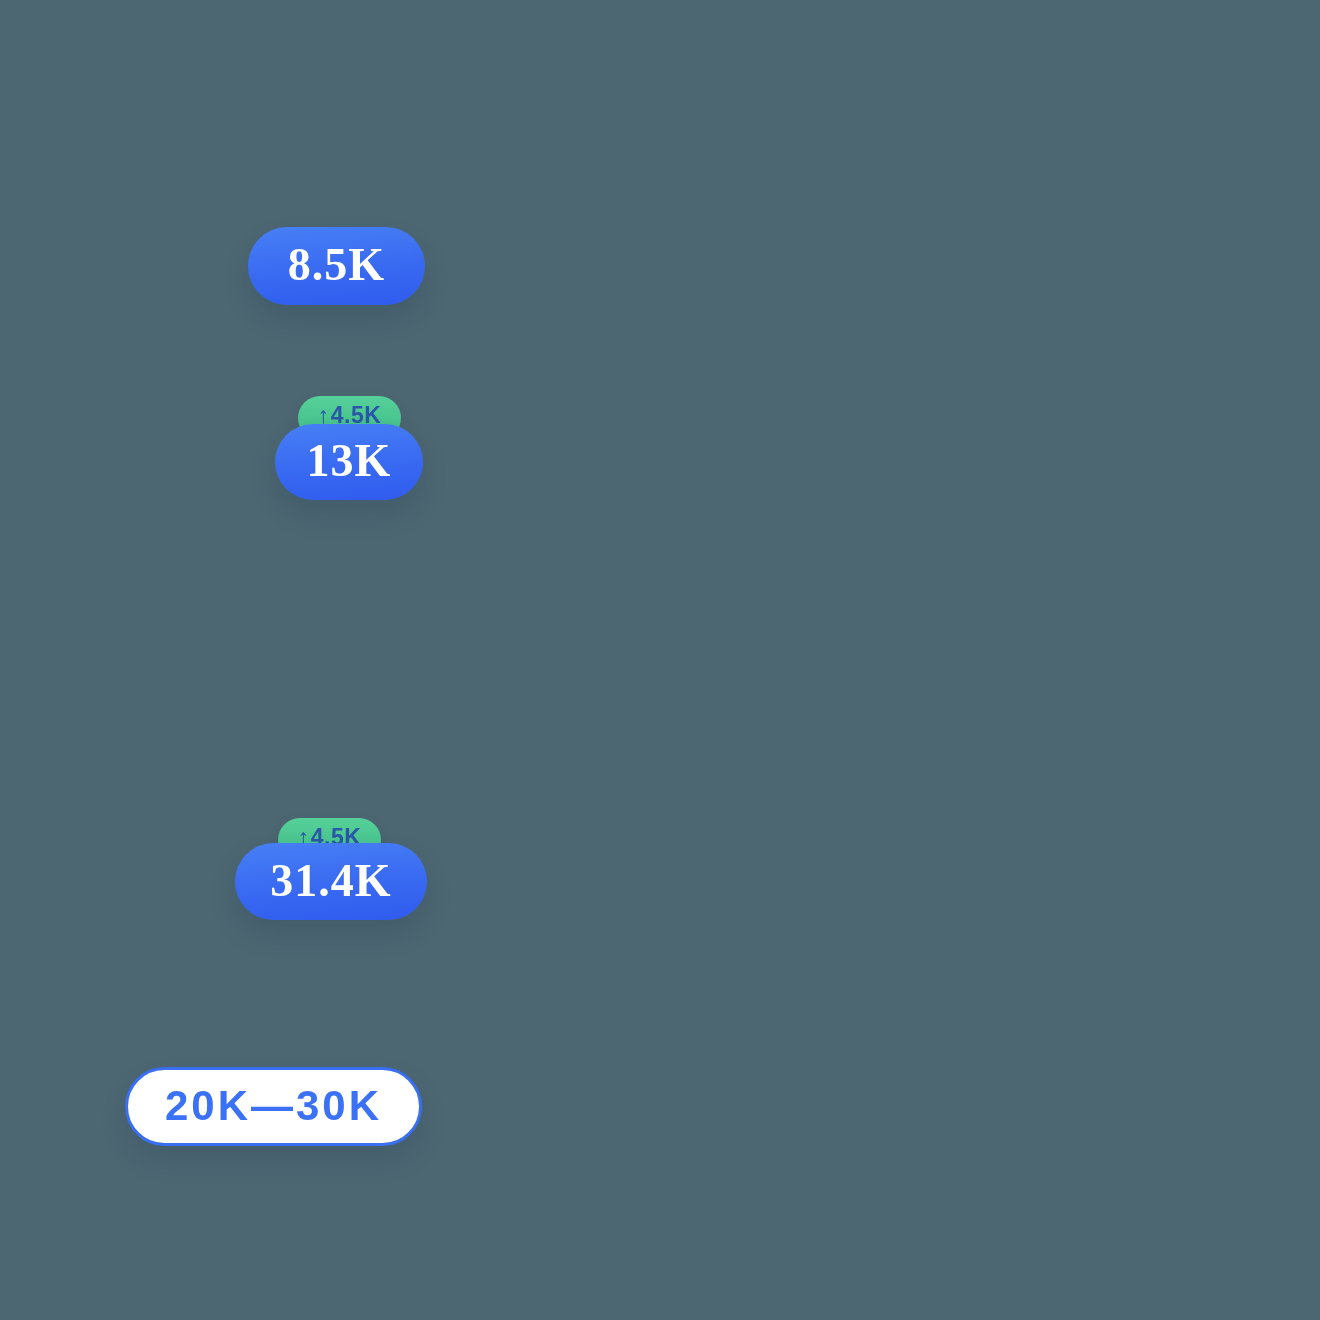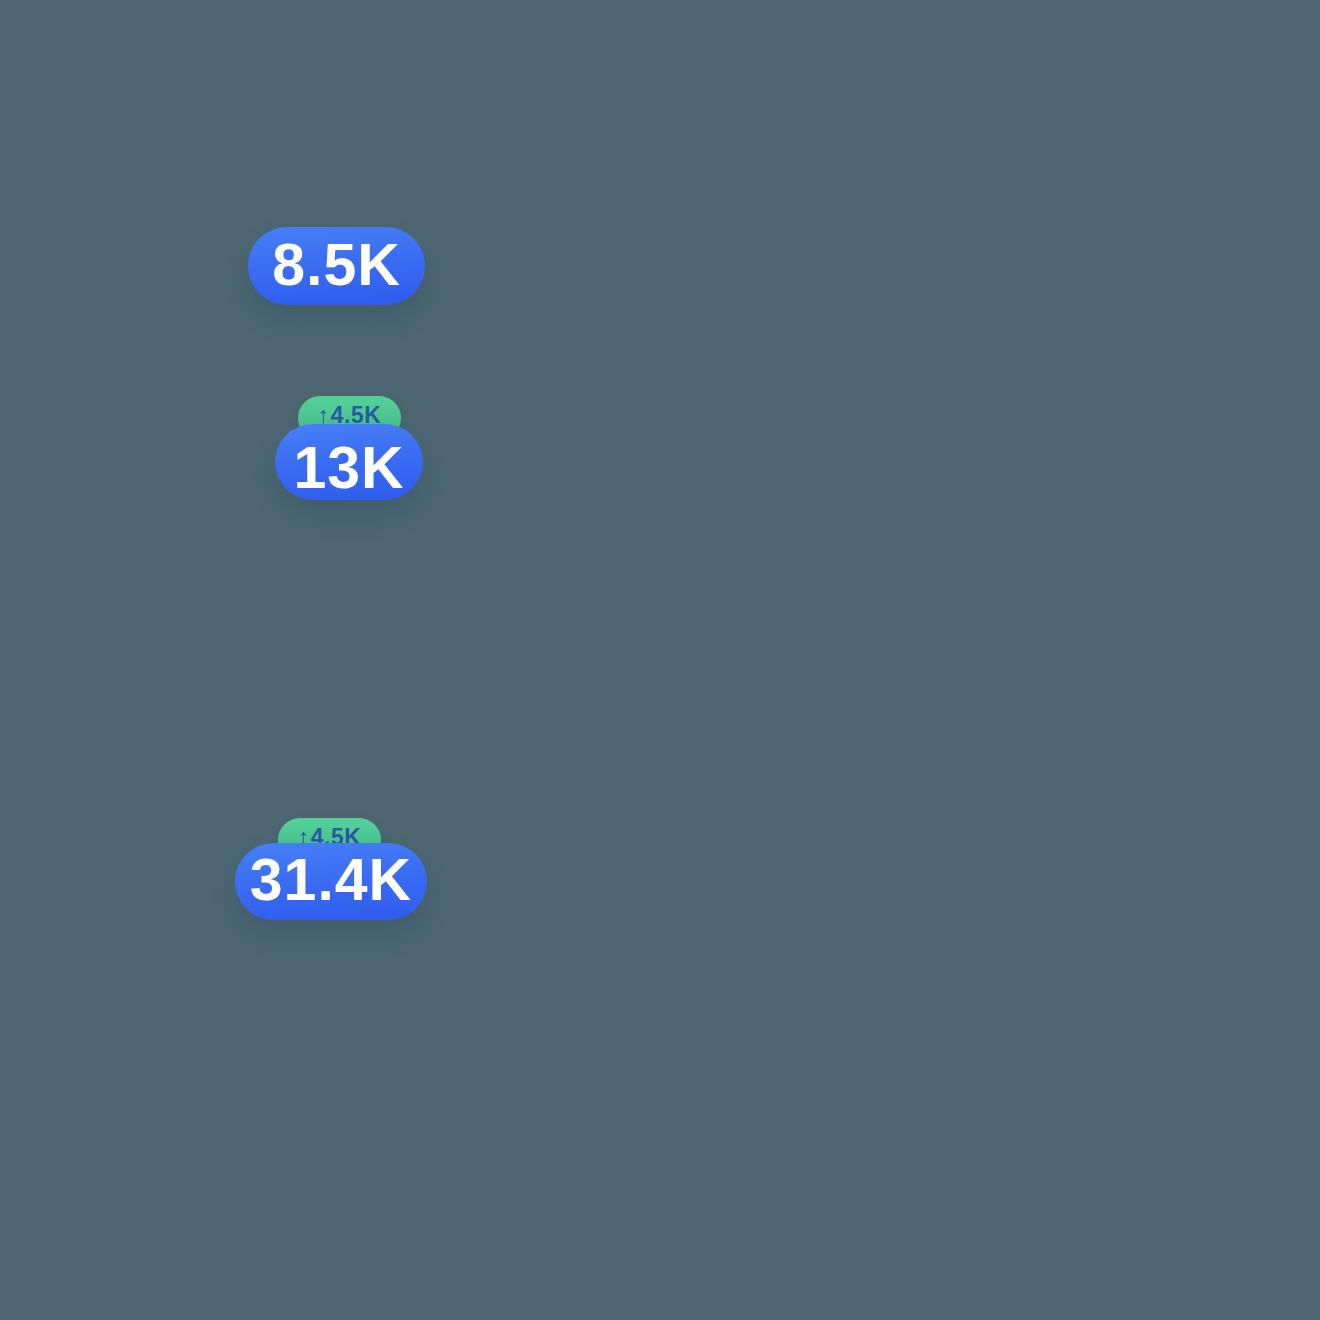--- a/index.html
+++ b/index.html
@@ -24,25 +24,26 @@
     z-index: 2;
     display: flex;
     align-items: center;
     justify-content: center;
     background: linear-gradient(175deg, #4780F5 0%, #3B6DF2 45%, #2F5BEE 100%);
     border-radius: 40px;
     box-shadow: 0 14px 26px rgba(28, 48, 80, 0.18);
   }
   .value-pill .value-label {
     color: #FFFFFF;
-    font-size: 59px;
+    font-size: 46px;
     font-weight: 600;
     letter-spacing: 1px;
     line-height: 1;
     padding-bottom: 2px;
+    font-family: Liberation Serif, serif;
   }
   .delta-badge {
     position: absolute;
     z-index: 1;
     display: flex;
     align-items: flex-start;
     justify-content: center;
     background: linear-gradient(180deg, #56D099 0%, #3FBD88 100%);
     border-radius: 22px;
     box-shadow: 0 6px 14px rgba(28, 48, 80, 0.12);
@@ -78,21 +79,21 @@
     font-weight: 600;
     letter-spacing: 3px;
     line-height: 1;
     padding-bottom: 2px;
   }
 
   
   #pill1 { left: 248px; top: 227px; width: 177px; height: 78px; }
 
   #group2 { left: 275px; top: 396px; width: 148px; height: 104px; }
-  #group2 .value-pill  { left: 0px;  top: 28px; width: 148px; height: 76px; align-items: flex-end; }
+  #group2 .value-pill  { left: 0px;  top: 28px; width: 148px; height: 76px; }
   #group2 .delta-badge { left: 23px; top: 0px;  width: 103px; height: 44px; }
 
   #group3 { left: 235px; top: 818px; width: 192px; height: 102px; }
   #group3 .value-pill  { left: 0px;  top: 25px; width: 192px; height: 77px; }
   #group3 .delta-badge { left: 43px; top: 0px;  width: 103px; height: 44px; }
 
   #pill4 { left: 125px; top: 1067px; width: 297px; height: 79px; }
 </style>
 </head>
 <body>
@@ -120,14 +121,17 @@
       <span class="delta-text">
         <span class="arrow">↑</span>
         <span>4.5K</span>
       </span>
     </div>
     <div class="value-pill">
       <span class="value-label">31.4K</span>
     </div>
   </div>
 
+  <div id="pill4" class="range-pill">
+    <span class="range-label">20K—30K</span>
+  </div>
 
 </div>
 
 </body></html>

